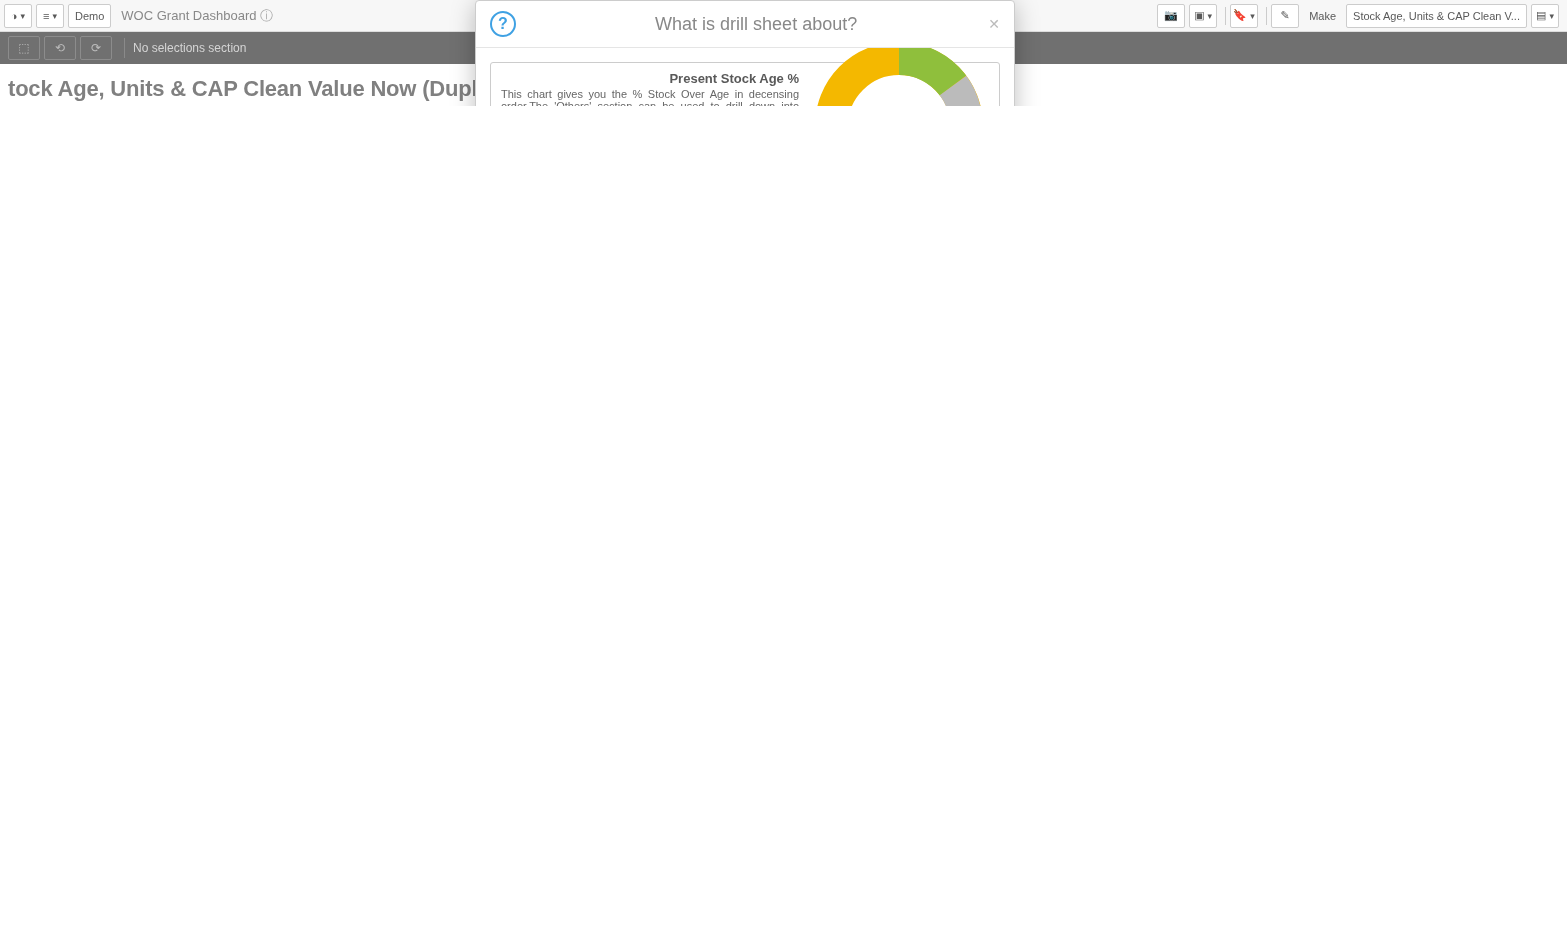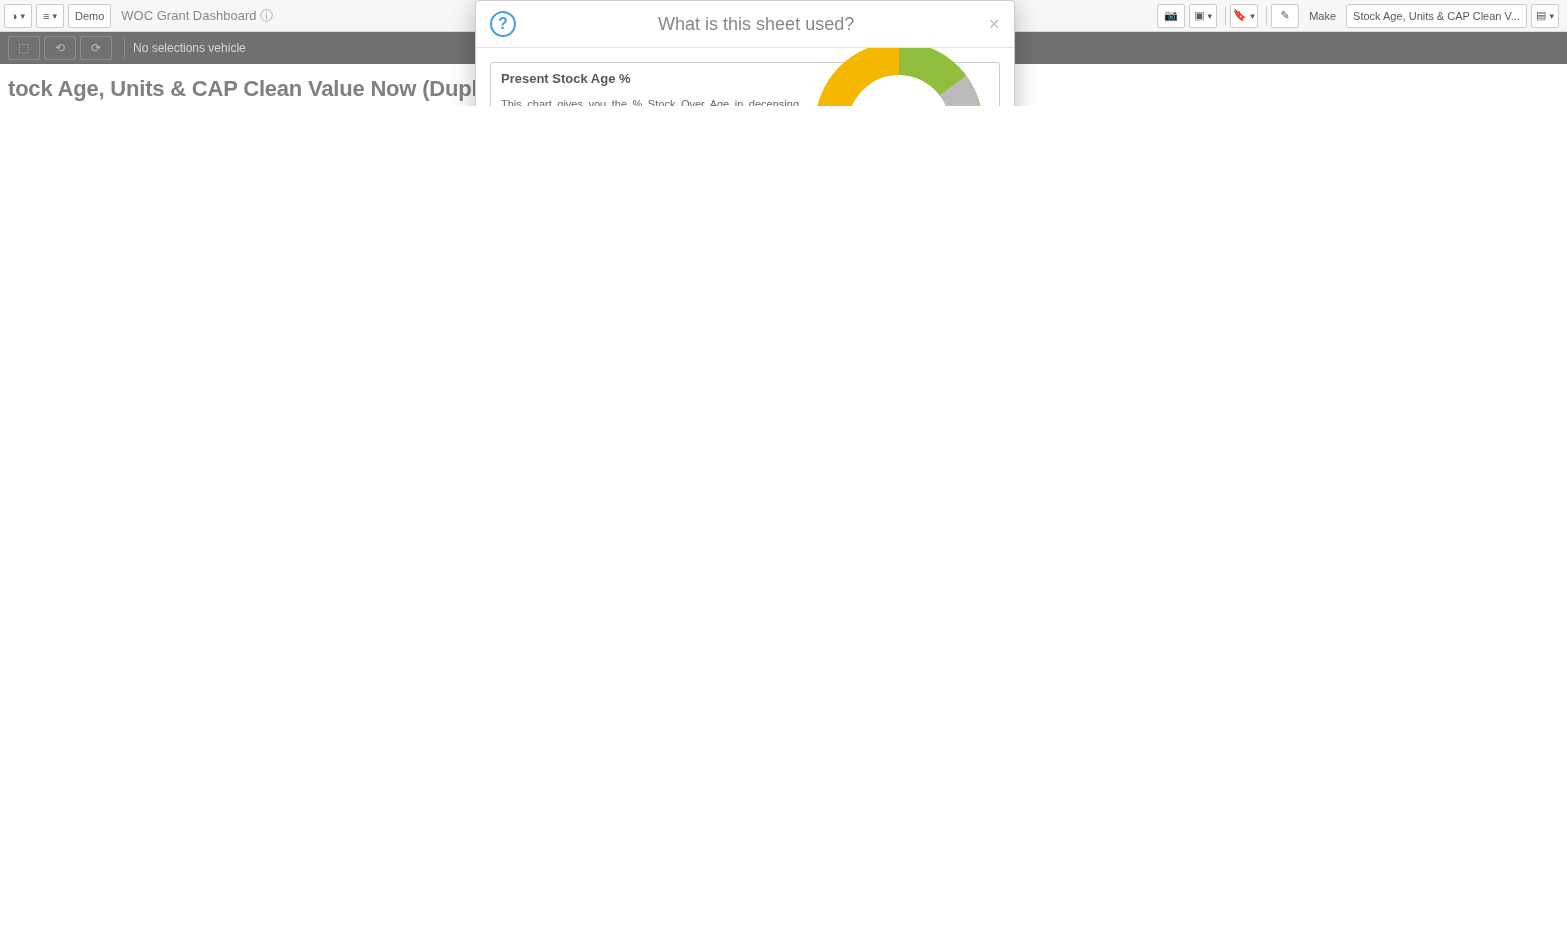--- a/index.html
+++ b/index.html
@@ -63,21 +63,21 @@
 
 .overlay { position:absolute; inset:0; pointer-events:none; }
 .modal { position:absolute; left:475px; top:0; width:540px; background:#fff; border:1px solid #ccc; border-radius:4px; box-shadow:0 4px 24px rgba(0,0,0,0.25); display:flex; flex-direction:column; }
 .modal-hdr { display:flex; align-items:center; padding:10px 14px; border-bottom:1px solid #e5e5e5;}
 .modal-hdr .qicon { width:26px; height:26px; border:2px solid #3fa1e3; border-radius:50%; display:flex; align-items:center; justify-content:center; color:#3fa1e3; font-weight:700; font-size:16px; margin-right:8px;}
 .modal-title { flex:1; text-align:center; font-size:18px; color:#888;}
 .modal-close { color:#bbb; font-size:14px;}
 .modal-body { padding:14px; max-height:600px; overflow:auto;}
 .card { border:1px solid #ccc; border-radius:3px; padding:8px 10px; margin-bottom:14px; display:flex; gap:10px;}
 .card .txt { flex:1; text-align:justify; font-size:11px; color:#666;}
-.card .txt h4 { text-align:left; font-size:13px; font-weight:700; color:#595959; margin-bottom:12px;}
+.card .txt h4 { text-align:right; font-size:13px; font-weight:700; color:#595959; margin-bottom:2px;}
 .card .thumb { width:180px; height:110px; border:0; display:flex; align-items:center; justify-content:center;}
 .modal-ftr { padding:10px 14px; text-align:right; border-top:1px solid #e5e5e5;}
 .btn-close { background:#55bbe6; color:#fff; border:0; padding:8px 18px; font-size:13px; border-radius:2px;}
 
 </style>
 </head>
 <body>
 
 <div class="toolbar">
   <div class="tb-btn icon-only tb-chevron">◑</div>
@@ -98,21 +98,21 @@
     <span style="white-space:nowrap;">Stock Age, Units &amp; CAP Clean V...</span>
   </div>
   <div class="tb-btn icon-only tb-chevron">▤</div>
 </div>
 
 <div class="selbar">
   <div class="sel-icon">⬚</div>
   <div class="sel-icon">⟲</div>
   <div class="sel-icon">⟳</div>
   <div class="divider"></div>
-  <span>No selections vehicle</span>
+  <span>No selections section</span>
 </div>
 
 <div class="page">
   <div class="page-title">tock Age, Units &amp; CAP Clean Value Now (Duplicated)</div>
   <div class="zoom-knob">⤢</div>
   <div class="q-btn">?</div>
   <div class="red-circle"></div>
 
   <div class="content">
 
@@ -268,21 +268,21 @@
         </svg>
     </div>
 
   </div>
 </div>
 
 <div class="overlay">
   <div class="modal">
     <div class="modal-hdr">
       <div class="qicon">?</div>
-      <div class="modal-title">What is this sheet used?</div>
+      <div class="modal-title">What is drill sheet about?</div>
       <div class="modal-close">✕</div>
     </div>
     <div class="modal-body" id="modal-body">
         <div class="card">
           <div class="txt">
             <h4>Present Stock Age %</h4>
             <div>This chart gives you the % Stock Over Age in decensing order.The 'Others' section can be used to drill down into other departments.</div>
           </div>
           <div class="thumb">
             <svg viewBox="-60 -60 120 120">

